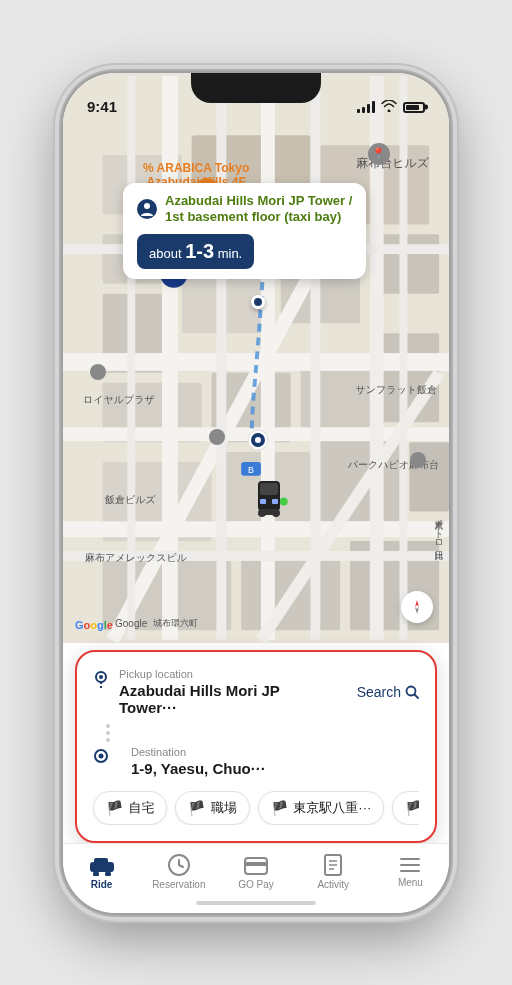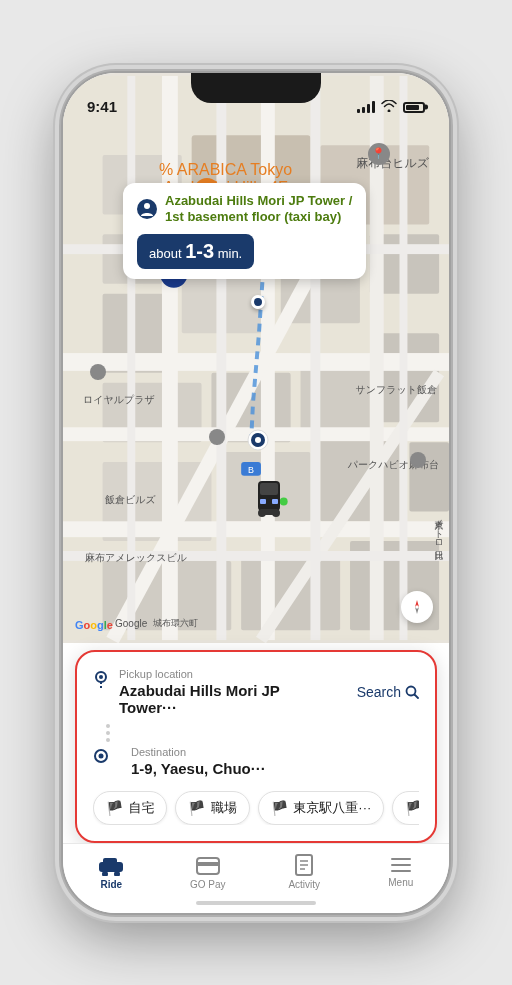--- a/index.html
+++ b/index.html
@@ -392,24 +392,24 @@
       top: 0;
       left: 0;
       width: 100%;
       height: 100%;
     }
 
     
     .arabica-label {
       position: absolute;
       top: 88px;
-      left: 96px;
-      font-size: 16px;
+      left: 80px;
+      font-size: 12px;
       color: #e67e22;
-      font-weight: 400;
+      font-weight: 700;
       z-index: 12;
       text-align: center;
     }
     .azabuhills-label {
       position: absolute;
       top: 82px;
       right: 20px;
       font-size: 12px;
       color: #555;
       font-weight: 500;
@@ -704,20 +704,28 @@
       <div class="nav-item">
         <svg width="26" height="22" viewBox="0 0 26 22">
           <rect x="1" y="8" width="24" height="10" rx="3" fill="#1a3a6b"></rect>
           <rect x="5" y="4" width="14" height="7" rx="2" fill="#1a3a6b"></rect>
           <circle cx="7" cy="20" r="3" fill="#1a3a6b"></circle>
           <circle cx="19" cy="20" r="3" fill="#1a3a6b"></circle>
         </svg>
         <span class="nav-label active">Ride</span>
       </div>
       <div class="nav-item">
+        <svg width="22" height="22" viewBox="0 0 22 22">
+          <circle cx="11" cy="11" r="10" fill="none" stroke="#888" stroke-width="2"></circle>
+          <line x1="11" y1="6" x2="11" y2="11" stroke="#888" stroke-width="2" stroke-linecap="round"></line>
+          <line x1="11" y1="11" x2="15" y2="13" stroke="#888" stroke-width="2" stroke-linecap="round"></line>
+        </svg>
+        <span class="nav-label">Reservation</span>
+      </div>
+      <div class="nav-item">
         <svg width="24" height="22" viewBox="0 0 24 22">
           <rect x="1" y="4" width="22" height="16" rx="3" fill="none" stroke="#888" stroke-width="2"></rect>
           <rect x="1" y="8" width="22" height="4" fill="#888"></rect>
         </svg>
         <span class="nav-label">GO Pay</span>
       </div>
       <div class="nav-item">
         <svg width="22" height="22" viewBox="0 0 22 22">
           <rect x="3" y="1" width="16" height="20" rx="2" fill="none" stroke="#888" stroke-width="2"></rect>
           <line x1="7" y1="7" x2="15" y2="7" stroke="#888" stroke-width="1.5"></line>

